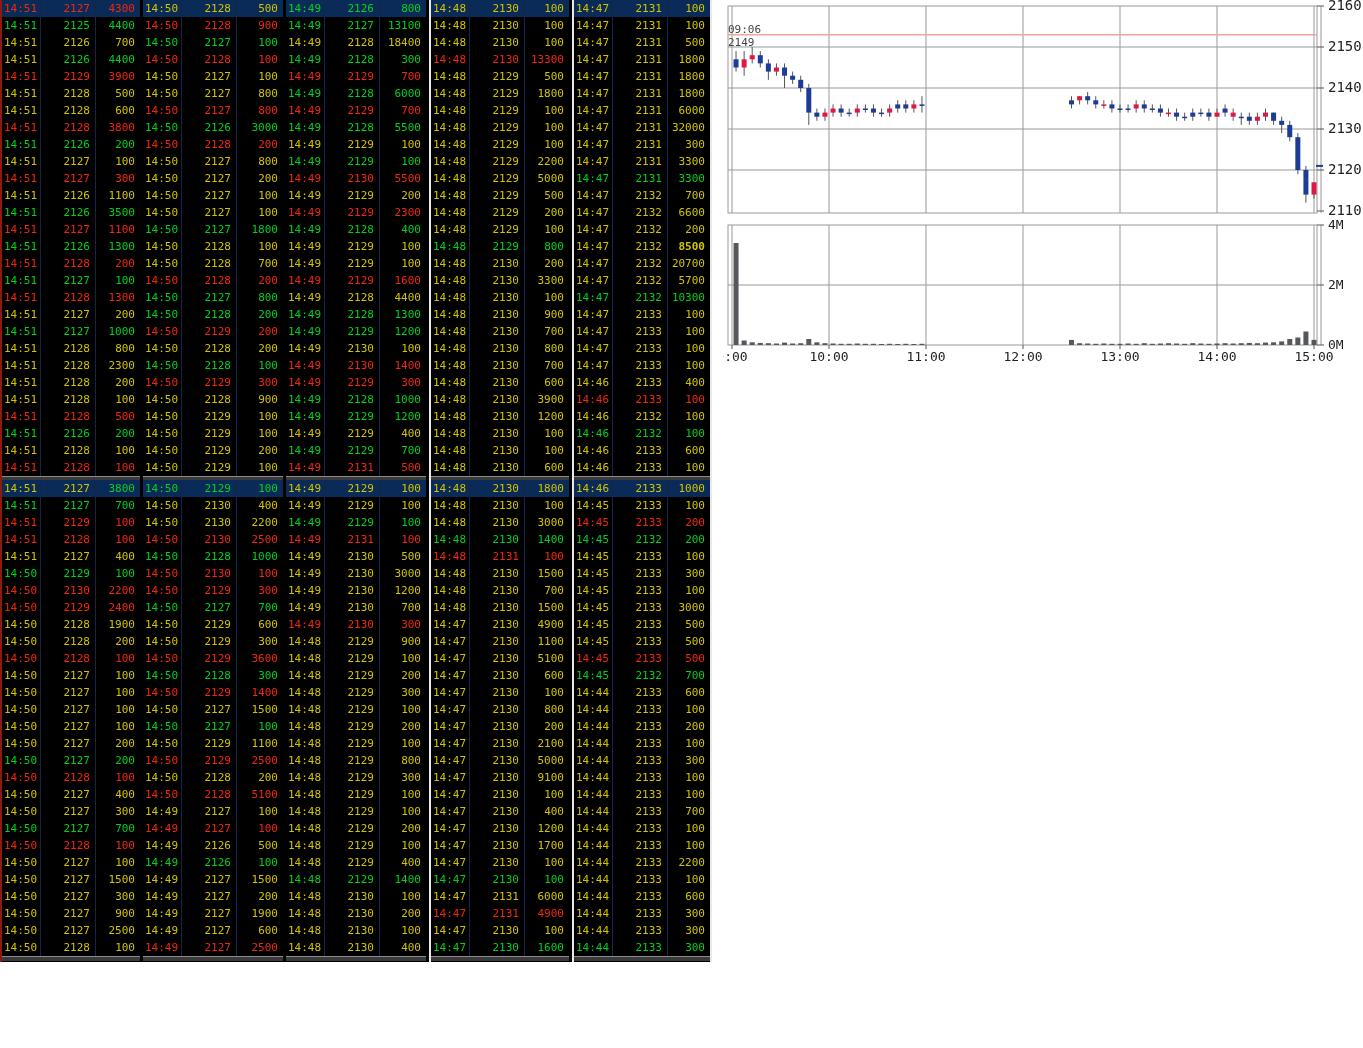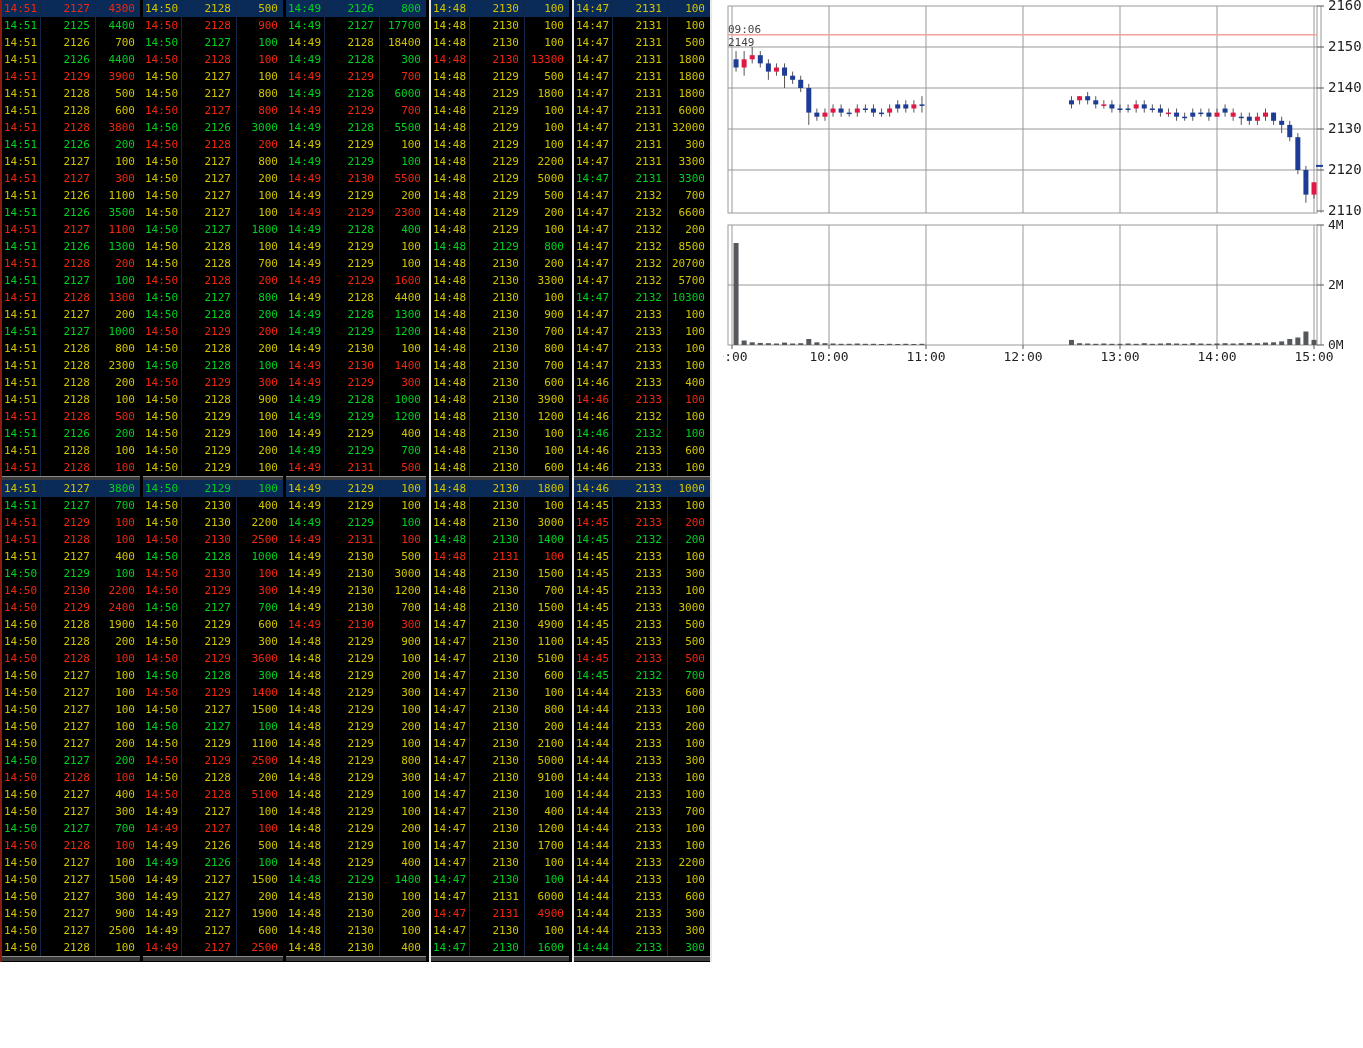--- a/index.html
+++ b/index.html
@@ -608,21 +608,21 @@
     <div class="panel">
       <div class="section top">
         <div class="row hl">
           <span class="c time" style="color: rgb(0, 208, 32);">14:49</span>
           <span class="c price" style="color: rgb(0, 208, 32);">2126</span>
           <span class="c vol" style="color: rgb(0, 208, 32);">800</span>
         </div>
         <div class="row">
           <span class="c time" style="color: rgb(0, 208, 32);">14:49</span>
           <span class="c price" style="color: rgb(0, 208, 32);">2127</span>
-          <span class="c vol" style="color: rgb(0, 208, 32);">17700</span>
+          <span class="c vol" style="color: rgb(0, 208, 32);">13100</span>
         </div>
         <div class="row">
           <span class="c time" style="color: rgb(208, 196, 0);">14:49</span>
           <span class="c price" style="color: rgb(208, 196, 0);">2128</span>
           <span class="c vol" style="color: rgb(208, 196, 0);">18400</span>
         </div>
         <div class="row">
           <span class="c time" style="color: rgb(0, 208, 32);">14:49</span>
           <span class="c price" style="color: rgb(0, 208, 32);">2128</span>
           <span class="c vol" style="color: rgb(0, 208, 32);">300</span>
@@ -1249,21 +1249,21 @@
           <span class="c vol" style="color: rgb(208, 196, 0);">6600</span>
         </div>
         <div class="row">
           <span class="c time" style="color: rgb(208, 196, 0);">14:47</span>
           <span class="c price" style="color: rgb(208, 196, 0);">2132</span>
           <span class="c vol" style="color: rgb(208, 196, 0);">200</span>
         </div>
         <div class="row">
           <span class="c time" style="color: rgb(208, 196, 0);">14:47</span>
           <span class="c price" style="color: rgb(208, 196, 0);">2132</span>
-          <span class="c vol" style="color: rgb(208, 196, 0);">8500</span>
+          <span class="c vol" style="color: rgb(208, 196, 0); font-weight: bold;">8500</span>
         </div>
         <div class="row">
           <span class="c time" style="color: rgb(208, 196, 0);">14:47</span>
           <span class="c price" style="color: rgb(208, 196, 0);">2132</span>
           <span class="c vol" style="color: rgb(208, 196, 0);">20700</span>
         </div>
         <div class="row">
           <span class="c time" style="color: rgb(208, 196, 0);">14:47</span>
           <span class="c price" style="color: rgb(208, 196, 0);">2132</span>
           <span class="c vol" style="color: rgb(208, 196, 0);">5700</span>

